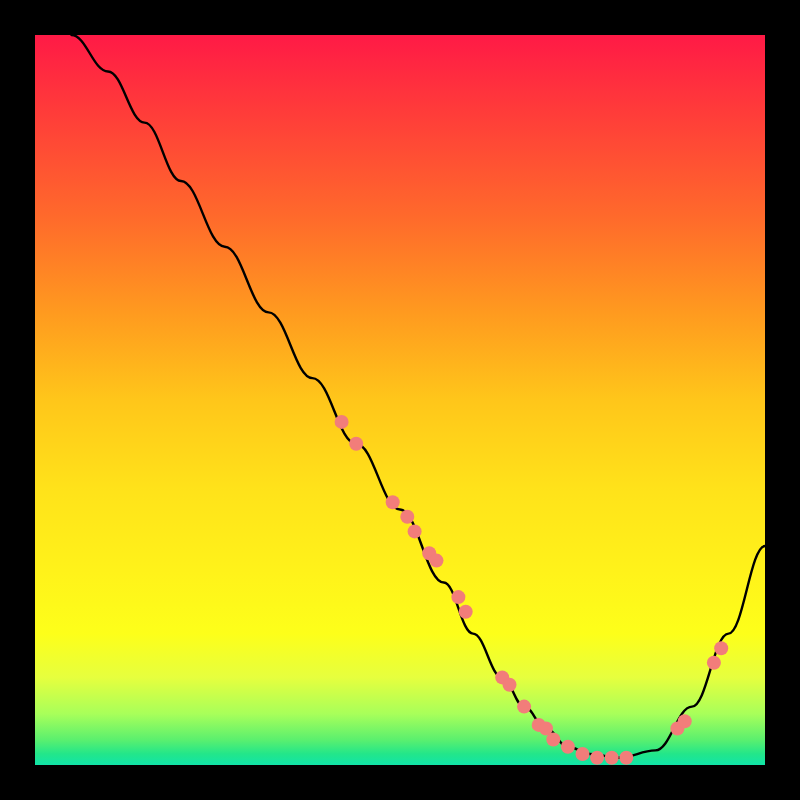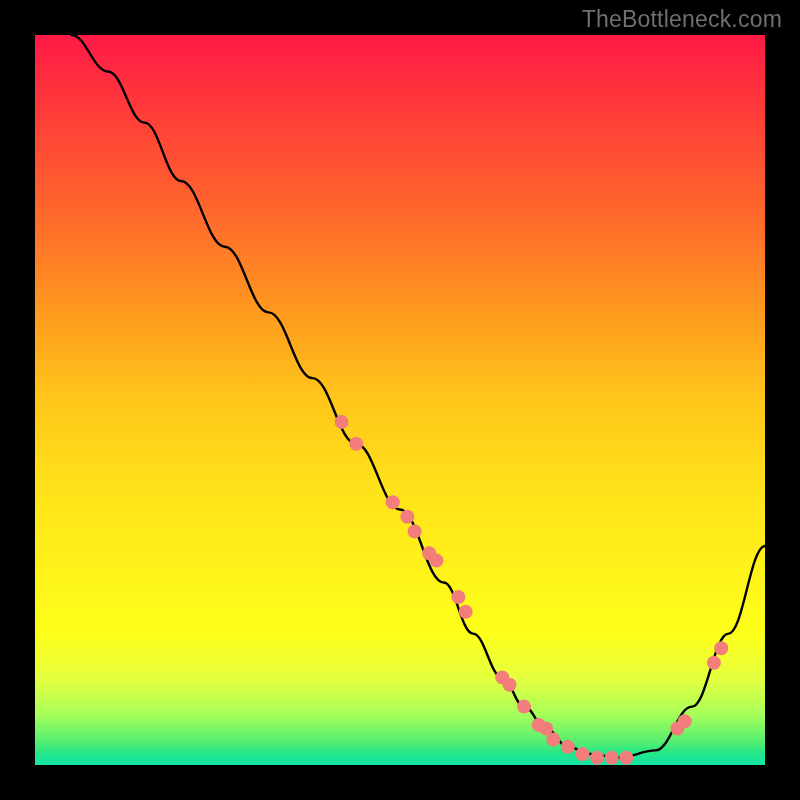--- a/index.html
+++ b/index.html
@@ -83,14 +83,13 @@
           <circle cx="562.1" cy="722.7" r="7" fill="#f27d7a"></circle>
           <circle cx="576.7" cy="722.7" r="7" fill="#f27d7a"></circle>
           <circle cx="591.3" cy="722.7" r="7" fill="#f27d7a"></circle>
           <circle cx="642.4" cy="693.5" r="7" fill="#f27d7a"></circle>
           <circle cx="649.7" cy="686.2" r="7" fill="#f27d7a"></circle>
           <circle cx="678.9" cy="627.8" r="7" fill="#f27d7a"></circle>
           <circle cx="686.2" cy="613.2" r="7" fill="#f27d7a"></circle>
         </g>
     </svg>
   </div>
-  <div class="attribution">TheBottleneck.com</div>
 </div>
 
 </body></html>

